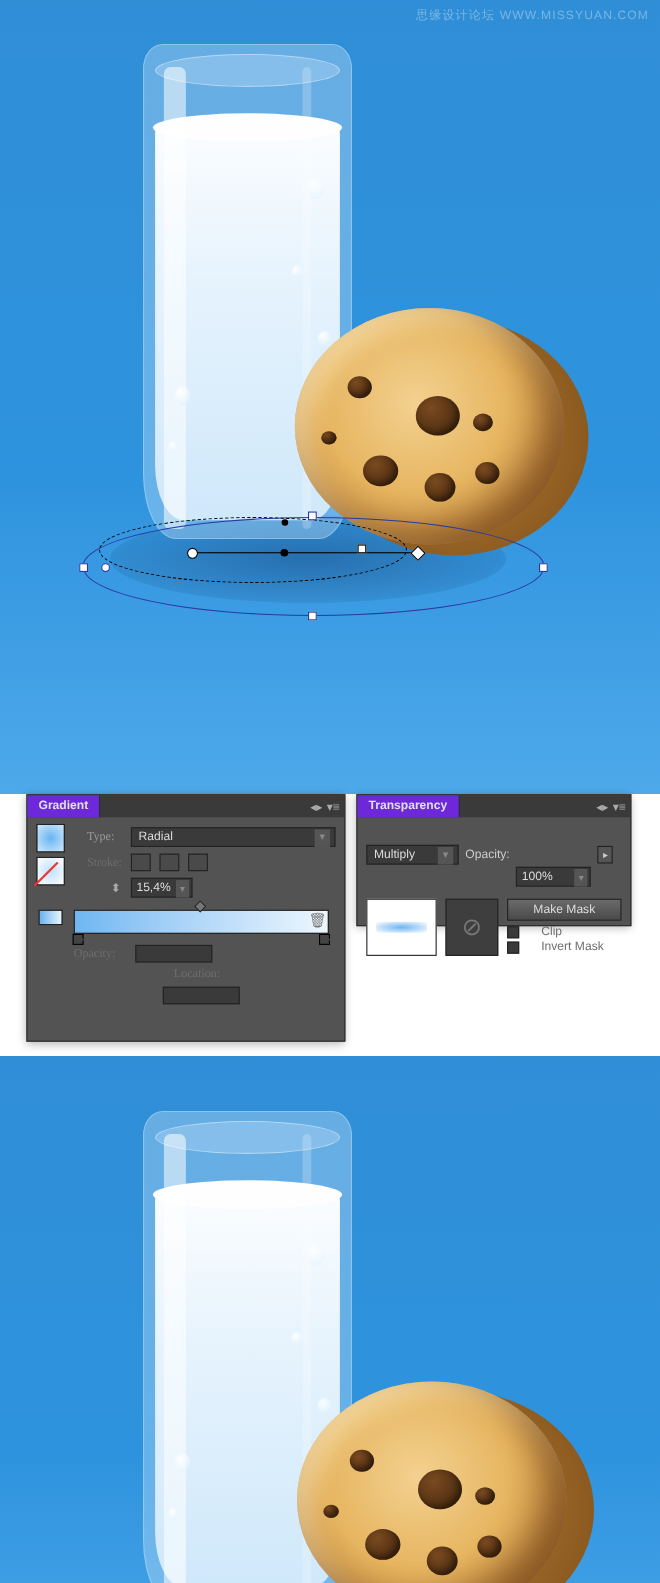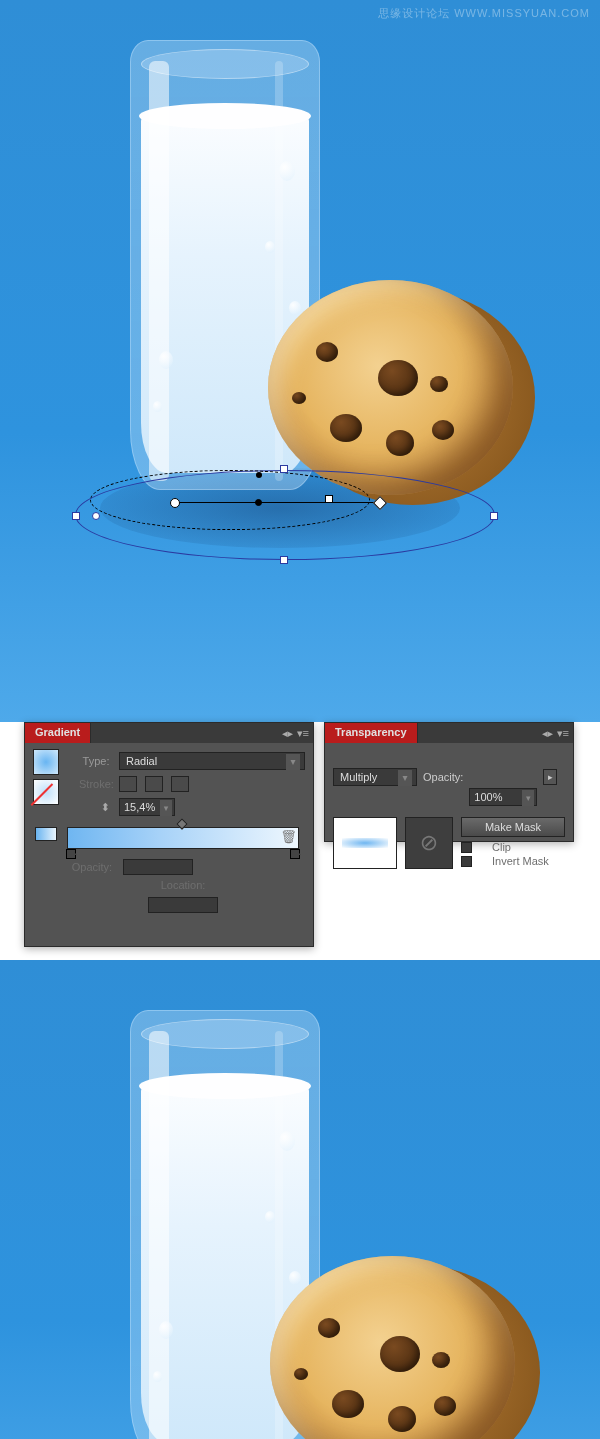--- a/index.html
+++ b/index.html
@@ -85,28 +85,28 @@
   
   
   .panels-area {
     width: 600px; height: 232px; background: #fff; position: relative;
   }
   .panel {
     position: absolute; background: #535353; color: #ccc; font-size: 11px;
     border: 1px solid #2b2b2b; box-shadow: 0 2px 8px rgba(0,0,0,0.3);
   }
   .tabbar { background: #3a3a3a; height: 20px; display:flex; align-items:stretch; }
-  .tab { padding: 3px 10px; background:#b91c1c; border-right:1px solid #2b2b2b; font-weight:bold; color:#e0e0e0; }
+  .tab { padding: 3px 10px; background:#6d28d9; border-right:1px solid #2b2b2b; font-weight:bold; color:#e0e0e0; }
   .tabmenu { margin-left:auto; display:flex; align-items:center; padding:0 4px; gap:4px; color:#aaa; }
   
   .grad-panel { left: 24px; top: 0; width: 290px; height: 225px; }
   .trans-panel { left: 324px; top: 0; width: 250px; height: 120px; }
   
   .row { display:flex; align-items:center; padding: 3px 8px; gap:6px; }
-  .label { color: #9a9a9a; width: 50px; text-align:center; }
+  .label { color: #9a9a9a; width: 50px; text-align:left;font-family:Liberation Serif, serif; }
   .label.dim { color:#6e6e6e; }
   .select {
     background:#3a3a3a; border:1px solid #222; height:18px; padding:0 18px 0 6px;
     position:relative; flex:1; color:#ddd; display:flex; align-items:center;
   }
   .select::after { content:"▾"; position:absolute; right:4px; top:1px; font-size:10px; color:#888; background:#555; width:14px; text-align:center; height:16px; line-height:16px; }
   .num-input {
     background:#3a3a3a; border:1px solid #222; height:18px; width:56px; color:#ddd;
     padding:0 14px 0 4px; position:relative; display:flex; align-items:center;
   }

